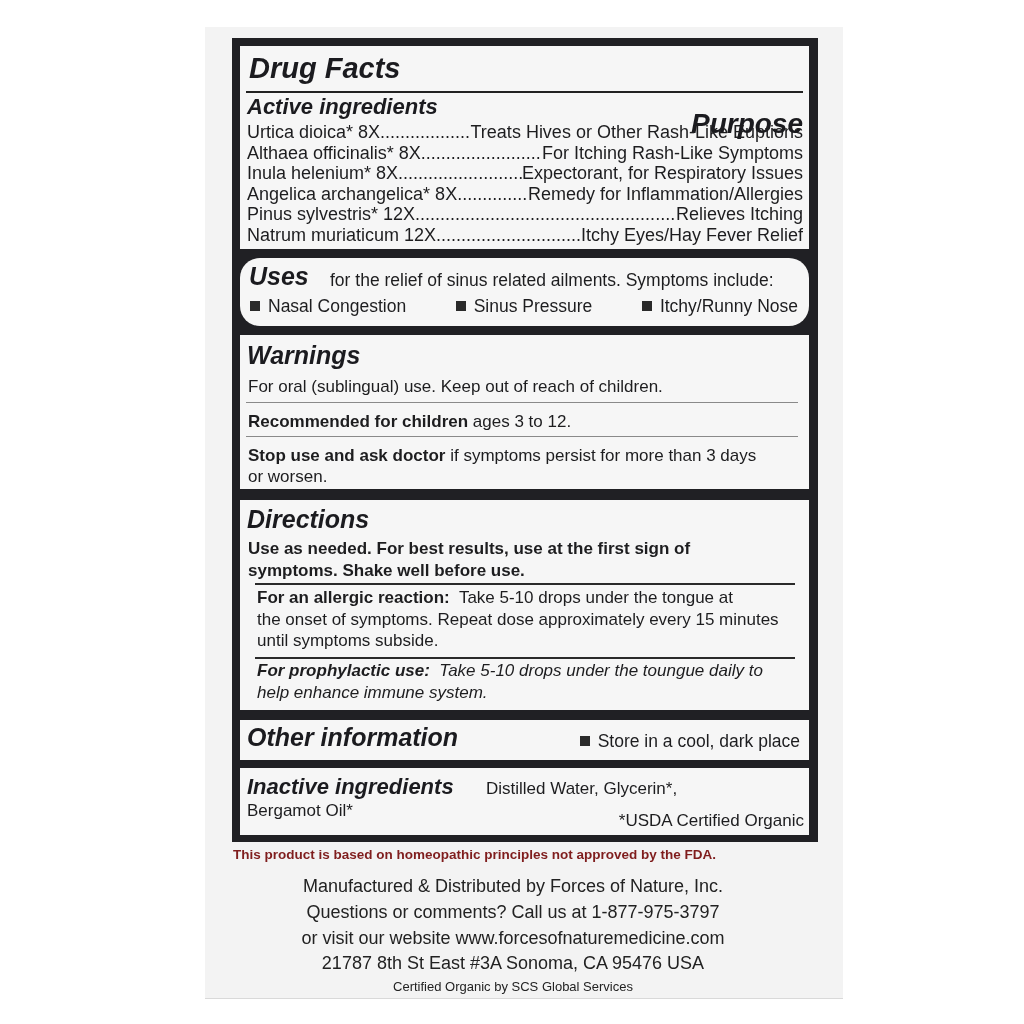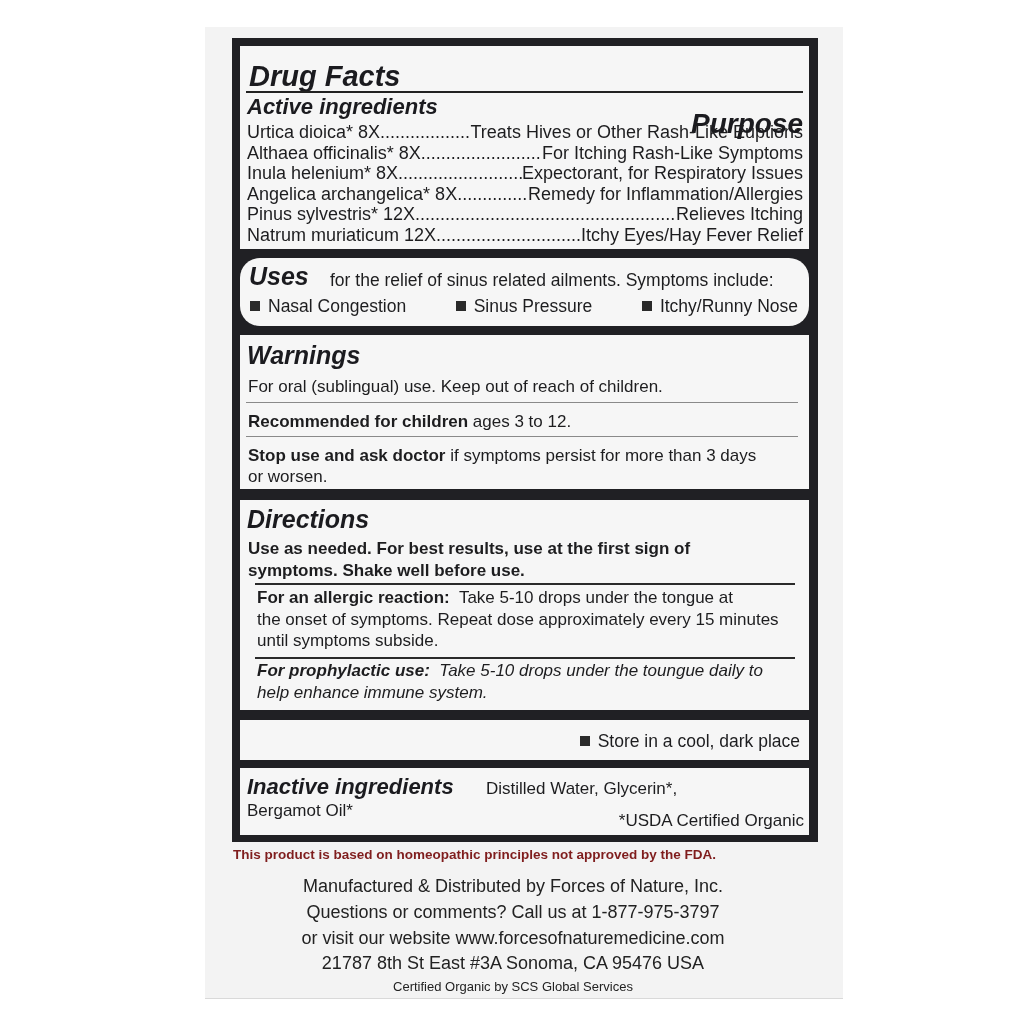--- a/index.html
+++ b/index.html
@@ -15,21 +15,21 @@
     position: absolute; left: 232px; top: 38px; width: 586px; height: 804px;
     background: #202024;
   }
   .box {
     position: absolute; left: 240px; width: 569px; background: #f6f6f6; box-sizing: border-box;
   }
   .hdr { font-weight: bold; font-style: italic; color: #1b1b1f; }
 
   
   #box-active { top: 46px; height: 203px; }
-  .df-title { position: absolute; left: 9px; top: 14px; font-size: 29px; }
+  .df-title { position: absolute; left: 9px; top: 6px; font-size: 29px; }
   .df-rule { position: absolute; left: 6px; top: 45px; width: 557px; height: 2px; background: #222; }
   .ai-head { position: absolute; left: 7px; top: 48px; font-size: 22px; }
   .purpose-head { position: absolute; right: 6px; top: 54px; font-size: 28px; margin-top: 8px; }
   .ai-list { position: absolute; left: 7px; top: 76px; width: 556px; }
   .ai-row { display: flex; height: 20.6px; font-size: 18px; line-height: 20px; white-space: nowrap; overflow: hidden; }
   .ai-name { flex: 0 0 auto; }
   .ai-dots { flex: 1 1 auto; overflow: hidden; letter-spacing: 0px; }
   .ai-dots::before { content: "................................................................................................................................................"; }
   .ai-purpose { flex: 0 0 auto; }
 
@@ -137,20 +137,21 @@
 <div class="box" id="box-dir">
   <div class="dir-head hdr">Directions</div>
   <div class="dir-intro"><span>Use as needed. For best results, use at the first sign of</span><br><span>symptoms. Shake well before use.</span></div>
   <div class="dark-rule" style="top:83px;"></div>
   <div class="dir-sub" style="top:87px;"><b class="bold">For an allergic reaction:</b>&nbsp; <span>Take 5-10 drops under the tongue at</span><br><span>the onset of symptoms. Repeat dose approximately every 15 minutes</span><br><span>until symptoms subside.</span></div>
   <div class="dark-rule" style="top:157px;"></div>
   <div class="dir-sub" style="top:160px;font-style:italic;"><b class="bold">For prophylactic use:</b>&nbsp; <span>Take 5-10 drops under the toungue daily to</span><br><span>help enhance immune system.</span></div>
 </div>
 
 <div class="box" id="box-other">
+  <div class="other-head hdr">Other information</div>
   <div class="other-item"><span class="bullet"></span><span>Store in a cool, dark place</span></div>
 </div>
 
 <div class="box" id="box-inactive">
   <div class="inact-head hdr">Inactive ingredients</div>
   <div class="inact-text">Distilled Water, Glycerin*,</div>
   <div class="inact-text2">Bergamot Oil*</div>
   <div class="organic-note">*USDA Certified Organic</div>
 </div>
 

